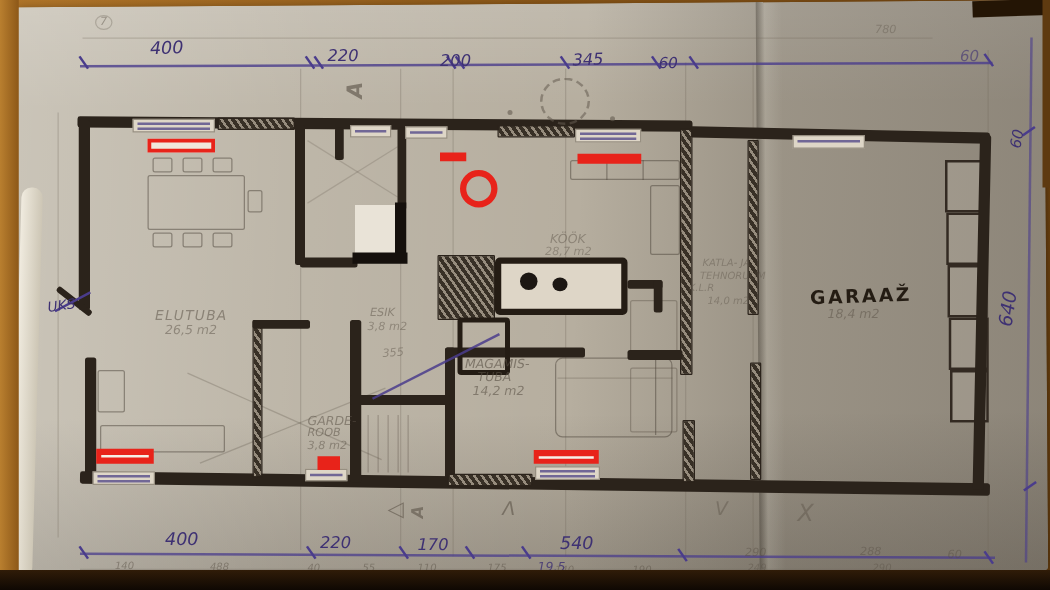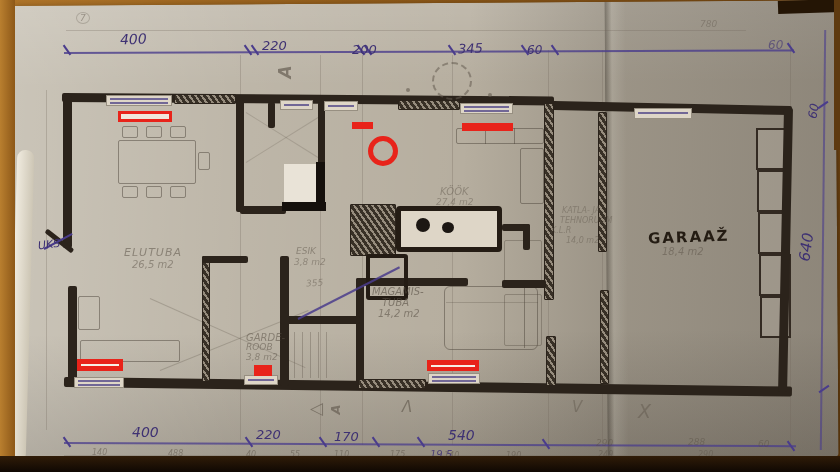--- a/index.html
+++ b/index.html
@@ -175,21 +175,21 @@
   <span class="pt" style="left:330px;top:402px;font-size:13px;font-weight:bold;transform:rotate(-90deg);opacity:.7">A</span>
   <span class="pt" style="left:402px;top:398px;font-size:15px;opacity:.7">Λ</span>
   <span class="pt" style="left:572px;top:398px;font-size:15px;opacity:.5">V</span>
   <span class="pt" style="left:638px;top:400px;font-size:19px;opacity:.5">X</span>
 
   <span class="pt" style="left:124px;top:246px;font-size:11px;letter-spacing:1px;opacity:.65">ELUTUBA</span>
   <span class="pt" style="left:132px;top:259px;font-size:10px;opacity:.6">26,5 m2</span>
   <span class="pt" style="left:296px;top:246px;font-size:9px;opacity:.6">ESIK</span>
   <span class="pt" style="left:294px;top:257px;font-size:9px;opacity:.55">3,8 m2</span>
   <span class="pt" style="left:440px;top:186px;font-size:10px;opacity:.55">KÖÖK</span>
-  <span class="pt" style="left:436px;top:197px;font-size:9px;opacity:.5">27,4 m2</span>
+  <span class="pt" style="left:436px;top:197px;font-size:9px;opacity:.5">28,7 m2</span>
   <span class="pt" style="left:372px;top:286px;font-size:10px;opacity:.75">MAGAMIS-</span>
   <span class="pt" style="left:382px;top:297px;font-size:10px;opacity:.75">TUBA</span>
   <span class="pt" style="left:378px;top:308px;font-size:10px;opacity:.7">14,2 m2</span>
   <span class="pt" style="left:246px;top:332px;font-size:10px;opacity:.65">GARDE-</span>
   <span class="pt" style="left:246px;top:342px;font-size:9px;opacity:.65">ROOB</span>
   <span class="pt" style="left:246px;top:352px;font-size:9px;opacity:.6">3,8 m2</span>
   <span class="pt" style="left:562px;top:206px;font-size:8px;opacity:.5">KATLA- JA</span>
   <span class="pt" style="left:560px;top:216px;font-size:8px;opacity:.5">TEHNORUUM</span>
   <span class="pt" style="left:551px;top:226px;font-size:8px;opacity:.5">K.L.R</span>
   <span class="pt" style="left:566px;top:236px;font-size:8px;opacity:.5">14,0 m2</span>

